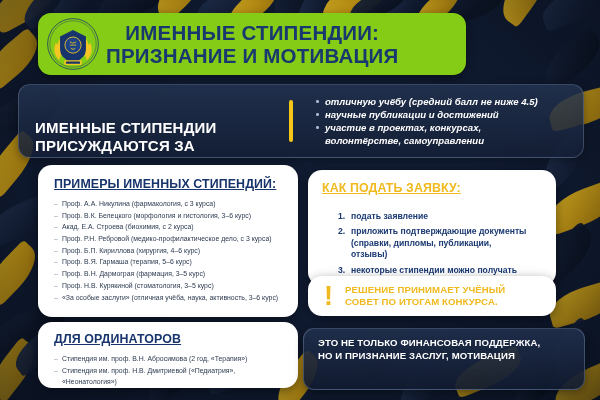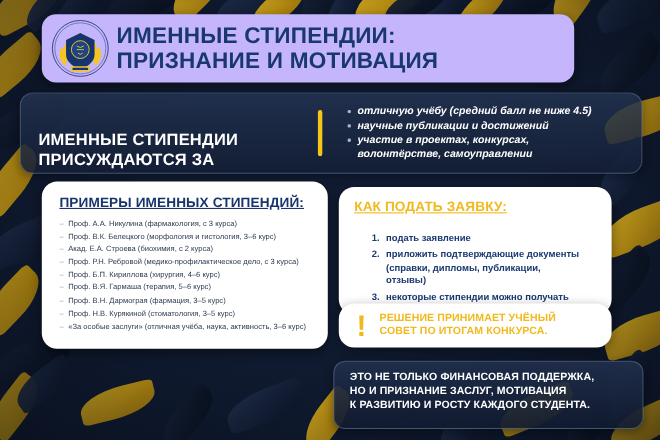--- a/index.html
+++ b/index.html
@@ -38,28 +38,29 @@
   .vignette {
     position: absolute; inset: 0;
     background: radial-gradient(ellipse at 50% 45%, rgba(0,0,0,0) 40%, rgba(4,9,18,.55) 100%);
     pointer-events: none;
   }
 
   
   .header-card {
     position: absolute;
     left: 38px; top: 13px;
-    width: 484px; height: 62px;
-    background: #c4b5fd;
+    width: 428px; height: 62px;
+    background: #84cc16;
     border-radius: 13px;
     box-shadow: 0 3px 10px rgba(0,0,0,.45);
     display: flex;
     align-items: center;
     padding: 0 10px 0 8px;
     box-sizing: border-box;
+    text-align: center;
   }
   .crest {
     position: relative;
     width: 54px; height: 54px;
     flex: 0 0 54px;
     margin-right: 6px;
   }
   .header-title {
     color: #18386e;
     font-size: 20.5px;
@@ -312,20 +313,27 @@
       <li>Акад. Е.А. Строева (биохимия, с 2 курса)</li>
       <li>Проф. Р.Н. Ребровой (медико-профилактическое дело, с 3 курса)</li>
       <li>Проф. Б.П. Кириллова (хирургия, 4–6 курс)</li>
       <li>Проф. В.Я. Гармаша (терапия, 5–6 курс)</li>
       <li>Проф. В.Н. Дармограя (фармация, 3–5 курс)</li>
       <li>Проф. Н.В. Курякиной (стоматология, 3–5 курс)</li>
       <li>«За особые заслуги» (отличная учёба, наука, активность, 3–6 курс)</li>
     </ul>
   </div>
 
+  <div class="card card-residents">
+    <div class="card-h">ДЛЯ ОРДИНАТОРОВ</div>
+    <ul class="dashlist">
+      <li>Стипендия им. проф. В.Н. Абросимова (2 год, «Терапия»)</li>
+      <li>Стипендия им. проф. Н.В. Дмитриевой («Педиатрия», «Неонатология»)</li>
+    </ul>
+  </div>
 
   <div class="card card-apply">
     <div class="card-h yellow">КАК ПОДАТЬ ЗАЯВКУ:</div>
     <ol class="numlist">
       <li>подать заявление</li>
       <li>приложить подтверждающие документы (справки, дипломы, публикации, отзывы)</li>
       <li>некоторые стипендии можно получать неоднократно при сохранении достижений</li>
     </ol>
   </div>
 
@@ -334,17 +342,16 @@
     <div class="note-text">
       <div>РЕШЕНИЕ ПРИНИМАЕТ УЧЁНЫЙ</div>
       <div>СОВЕТ ПО ИТОГАМ КОНКУРСА.</div>
     </div>
   </div>
 
   <div class="banner">
     <div class="banner-text">
       <div>ЭТО НЕ ТОЛЬКО ФИНАНСОВАЯ ПОДДЕРЖКА,</div>
       <div>НО И ПРИЗНАНИЕ ЗАСЛУГ, МОТИВАЦИЯ</div>
-      <div>К РАЗВИТИЮ И РОСТУ КАЖДОГО СТУДЕНТА.</div>
     </div>
   </div>
 
 </div>
 
 </body></html>

